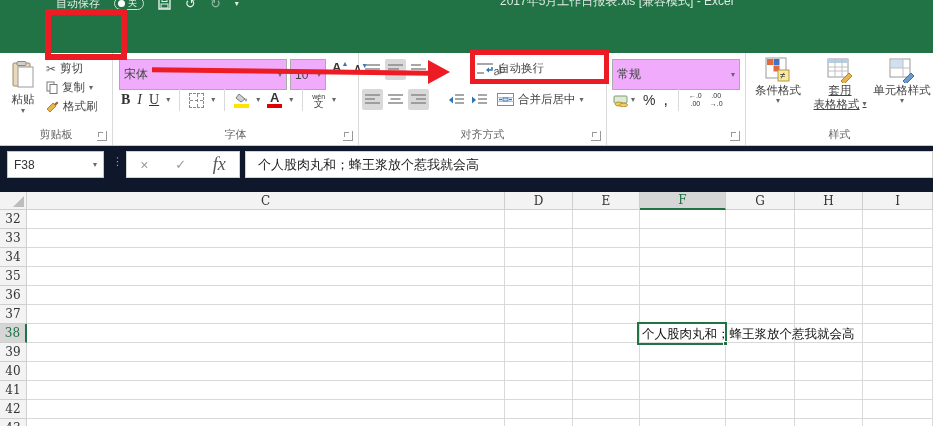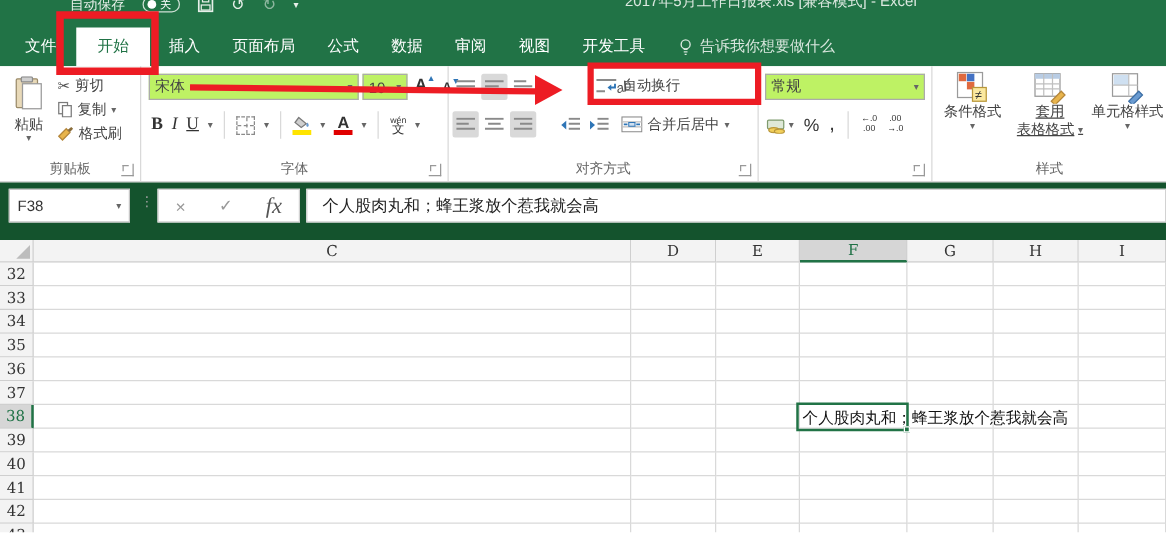--- a/index.html
+++ b/index.html
@@ -37,21 +37,21 @@
 
   
   .paste-btn { position:absolute; left:4px; top:5px; width:38px; height:66px; display:flex; flex-direction:column; align-items:center; }
   .clipboard-svg { margin-top:3px; }
   .paste-lbl { margin-top:4px; font-size:11.5px; }
   .clip-small { position:absolute; left:46px; display:flex; align-items:center; gap:4px; height:17px; }
   .cut-pos { top:7px; } .copy-pos { top:26px; } .painter-pos { top:45px; }
   .scissors { font-size:12px; color:#555; }
 
   
-  .combo { background:#bef264; border:1px solid #ababab; height:21px; display:flex; align-items:center; padding:0 4px; justify-content:space-between; }
+  .combo { background:#f0abfc; border:1px solid #ababab; height:31px; display:flex; align-items:center; padding:0 4px; justify-content:space-between; }
   .font-name-combo { position:absolute; left:6px; top:6px; width:168px; }
   .font-size-combo { position:absolute; left:177px; top:6px; width:36px; }
   .grow-font { position:absolute; left:219px; top:7px; } .shrink-font { position:absolute; left:241px; top:9px; }
   .a-big { font-size:13px; font-weight:bold; color:#333; } .a-sm { font-size:10px; font-weight:bold; color:#333; }
   .mini-caret-up { font-size:7px; color:#2e75b6; vertical-align:top; }
   .font-row2 { position:absolute; left:8px; top:36px; display:flex; align-items:center; gap:7px; }
   .bold-b { font-family:"Liberation Serif", serif; font-weight:bold; font-size:14px; color:#333; }
   .italic-i { font-family:"Liberation Serif", serif; font-style:italic; font-size:14px; color:#333; }
   .under-u { font-family:"Liberation Serif", serif; text-decoration:underline; font-size:14px; color:#333; }
   .vsep { width:1px; height:22px; background:#d9d9d9; margin:0 2px; }
@@ -78,21 +78,21 @@
   .num-row2 { position:absolute; left:6px; top:36px; display:flex; align-items:center; gap:8px; }
   .pct { font-size:14px; color:#333; } .comma { font-size:16px; color:#333; }
   .dec { font-size:7px; line-height:8px; white-space:pre-line; color:#333; text-align:center; }
 
   
   .style-btn { position:absolute; top:4px; display:flex; flex-direction:column; align-items:center; width:60px; }
   .sb1 { left:2px; } .sb2 { left:62px; width:64px;text-decoration:underline; } .sb3 { left:126px; }
   .sb-lbl { font-size:11.5px; line-height:14px; text-align:center; color:#444; }
 
   
-  .fbar { position:absolute; left:0; top:146px; width:933px; height:46px; background:#14532d; }
+  .fbar { position:absolute; left:0; top:146px; width:933px; height:46px; background:#0f172a; }
   .name-box { position:absolute; left:7px; top:5px; width:97px; height:27px; background:#fff; border:1px solid #c6c6c6; display:flex; align-items:center; justify-content:space-between; padding:0 6px; font-size:12px; color:#333; }
   .fdots { position:absolute; left:112px; top:9px; color:#a0a0a0; font-size:11px; letter-spacing:-1px; }
   .fbtns { position:absolute; left:126px; top:5px; width:114px; height:27px; background:#fff; border:1px solid #d2d2d2; display:flex; align-items:center; justify-content:space-around; }
   .fx-x { color:#9a9a9a; font-size:14px; }
   .fx-check { color:#9a9a9a; font-size:13px; }
   .fx-fx { font-family:"Liberation Serif", serif; font-style:italic; font-size:18px; color:#555; }
   .fml { position:absolute; left:245px; top:5px; right:0; height:27px; background:#fff; border:1px solid #d2d2d2; display:flex; align-items:center; padding:0 12px; font-family:"DejaVu Serif", serif; font-size:13px; color:#222; white-space:nowrap; overflow:hidden; }
 
   
   .grid { position:absolute; left:0; top:192px; width:933px; height:234px; background:#fff; overflow:hidden; font-family:"DejaVu Serif", serif; }
@@ -134,38 +134,20 @@
           <path d="M1 1 h9 l2 2 v9 h-11 z" fill="none" stroke="#e7efe9" stroke-width="1.4"></path>
           <rect x="3" y="7" width="7" height="4" fill="none" stroke="#e7efe9"></rect>
           <rect x="4" y="1.5" width="5" height="3" fill="none" stroke="#e7efe9"></rect>
         </svg>
     </span>
     <span class="qat-glyph">↺</span>
     <span class="qat-glyph" style="opacity:.55">↻</span>
     <span class="qat-glyph" style="font-size:8px">▾</span>
   </div>
   <div class="doc-title">2017年5月工作日报表.xls [兼容模式] - Excel</div>
-  <div class="tabs">
-    <div class="tab first">文件</div>
-    <div class="tab active">开始</div>
-    <div class="tab">插入</div>
-    <div class="tab">页面布局</div>
-    <div class="tab">公式</div>
-    <div class="tab">数据</div>
-    <div class="tab">审阅</div>
-    <div class="tab">视图</div>
-    <div class="tab">开发工具</div>
-    <div class="tellme">
-      <svg width="11" height="14" viewBox="0 0 11 14">
-          <circle cx="5.5" cy="4.5" r="3.6" fill="none" stroke="#d8e6dd" stroke-width="1.1"></circle>
-          <path d="M4 8.5 h3 M4 10.5 h3 M4.7 12.5 h1.6" stroke="#d8e6dd" stroke-width="1.1" fill="none"></path>
-        </svg>
-      <span>告诉我你想要做什么</span>
-    </div>
-  </div>
 </div>
 
 <div class="ribbon">
 
   <div class="group g-clip">
     <div class="paste-btn">
       <svg class="clipboard-svg" width="22" height="27" viewBox="0 0 22 27">
           <rect x="1" y="2" width="17" height="23" rx="1" fill="#e8d9b8" stroke="#9a8a68"></rect>
           <rect x="5" y="0.5" width="9" height="4" rx="1" fill="#cfcfcf" stroke="#8a8a8a"></rect>
           <rect x="6" y="6" width="15" height="20" fill="#fff" stroke="#9a9a9a"></rect>

